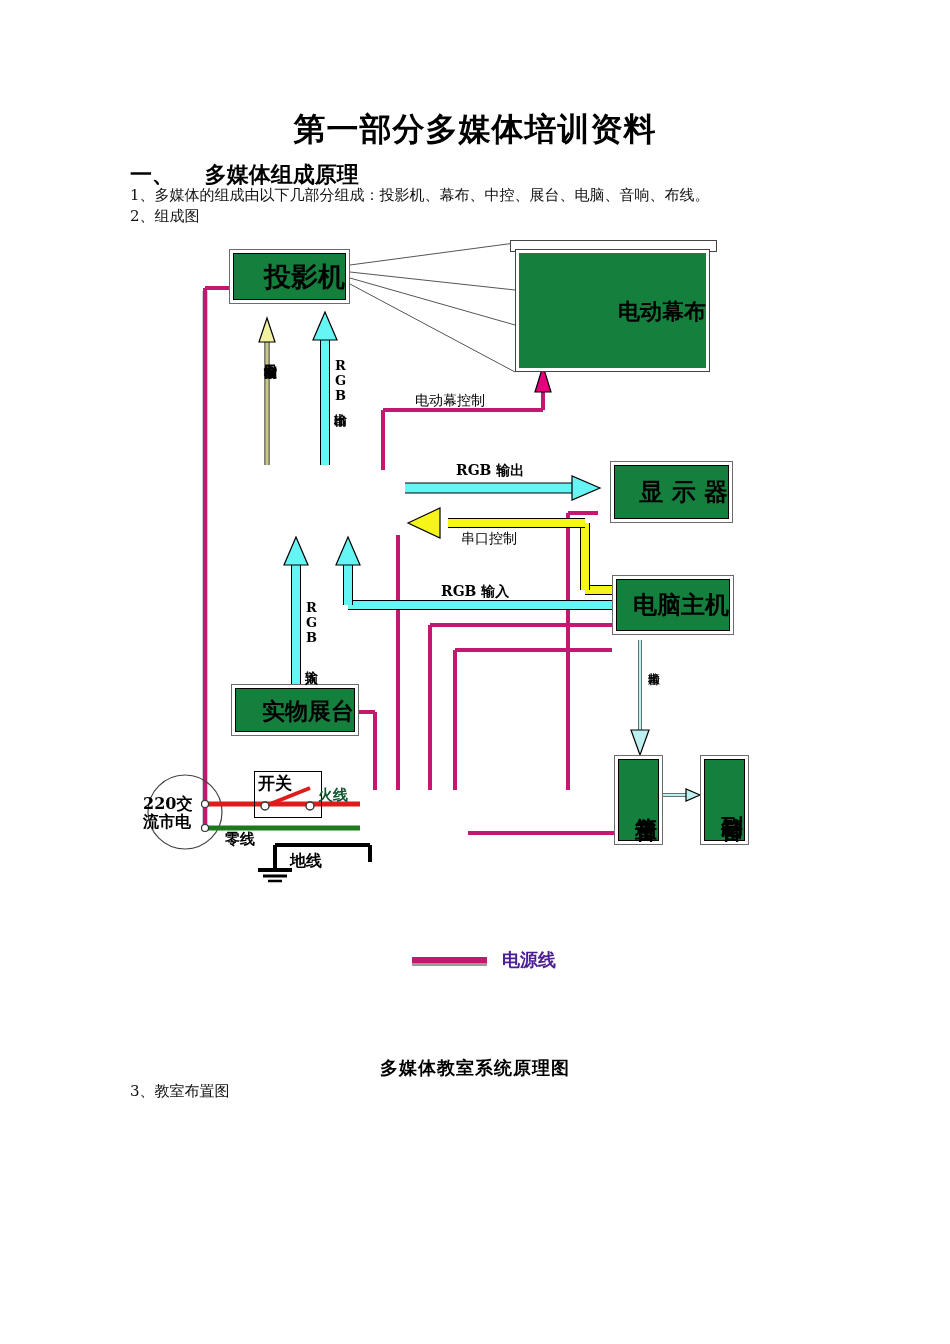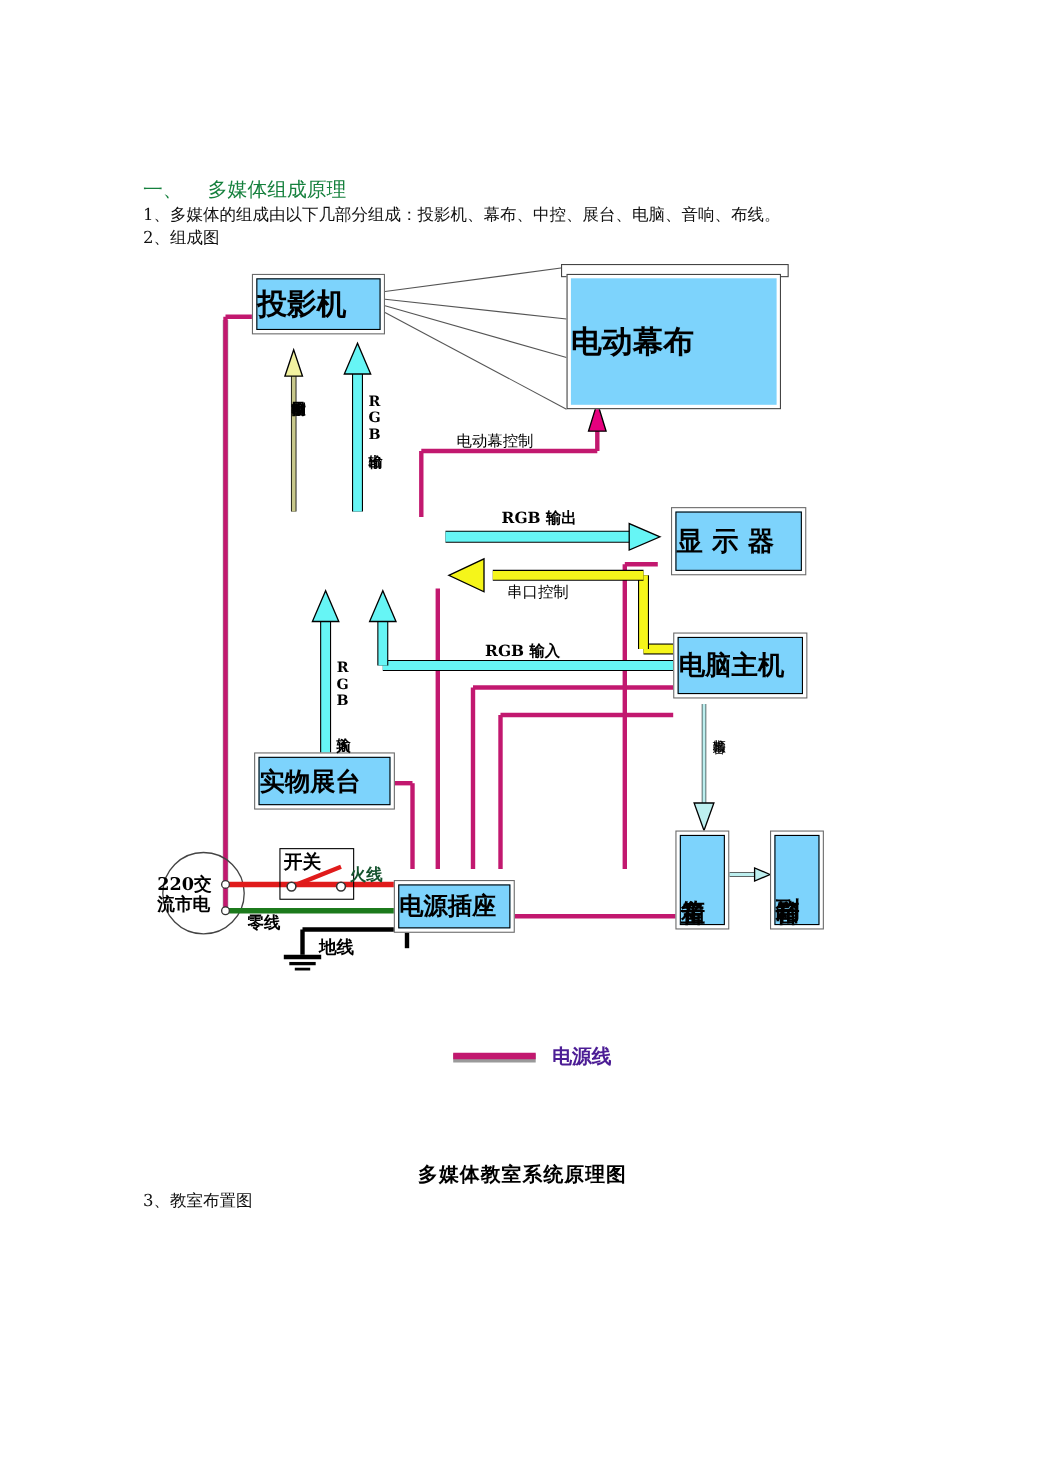--- a/index.html
+++ b/index.html
@@ -18,21 +18,21 @@
     text-align:center;
     font-family:"DejaVu Serif","Liberation Serif",serif;
     font-weight:bold;
     font-size:32px;
     letter-spacing:1px;
     color:#000;
   }
   .h1-line{
     position:absolute;left:130px;top:160px;
     font-family:"DejaVu Sans","Liberation Sans",sans-serif;
-    font-weight:normal;font-size:18px;color:#15803d;
+    font-weight:bold;font-size:22px;color:#000000;
     white-space:pre;
   }
   .p-line{
     position:absolute;left:130px;
     font-family:"DejaVu Serif","Liberation Serif",serif;
     font-size:15px;color:#111;white-space:pre;
   }
   .p1{top:186px;}
   .p2{top:207px;}
   .p3{top:1082px;}
@@ -53,23 +53,23 @@
     position:absolute;
     background:#fff;
     border:1px solid #6b6b6b;
     box-sizing:border-box;
     display:flex;align-items:center;justify-content:center;
     z-index:6;
   }
   .nodebox .inner{
     position:absolute;left:3px;top:3px;right:3px;bottom:3px;
     border:1px solid #000;
-    display:flex;align-items:center;justify-content:flex-start;
+    display:flex;align-items:center;justify-content:flex-end;
     box-sizing:border-box;
-    background:#7dd3fc;
+    background:#15803d;
   }
   .nodebox .lbl{
     font-family:"DejaVu Serif","Liberation Serif",serif;
     font-weight:bold;
     color:#000;
     line-height:1;
     white-space:pre;
   }
   .vert .lbl{
     writing-mode:vertical-rl;
@@ -97,20 +97,21 @@
     font-weight:bold;font-size:18px;color:#4c1d95;
     white-space:pre;
     z-index:8;
   }
 </style>
 </head>
 <body>
 
 <div class="page">
 
+  <div class="doc-title">第一部分多媒体培训资料</div>
   <div class="h1-line">一、    多媒体组成原理</div>
   <div class="p-line p1">1、多媒体的组成由以下几部分组成：投影机、幕布、中控、展台、电脑、音响、布线。</div>
   <div class="p-line p2">2、组成图</div>
   <div class="fig-caption">多媒体教室系统原理图</div>
   <div class="p-line p3">3、教室布置图</div>
 
   <div class="diagram">
 
     <svg width="950" height="1344">
       <defs>
@@ -245,21 +246,21 @@
     </svg>
 
     <div class="nodebox" style="left:229px;top:249px;width:121px;height:55px;">
       <div class="inner">
           <span class="lbl" style="font-size:27px;">投影机</span>
         </div>
     </div>
 
     <div class="nodebox" style="left:515px;top:249px;width:195px;height:123px;border:1px solid #444;">
       <div class="inner" style="border:none;">
-          <span class="lbl" style="font-size:28px;">电动幕布</span>
+          <span class="lbl" style="font-size:22px;">电动幕布</span>
         </div>
     </div>
     <div style="position:absolute;left:510px;top:240px;width:205px;height:10px;border:1px solid #444;background:#fff;z-index:5;"></div>
 
 
     <div class="nodebox" style="left:610px;top:461px;width:123px;height:62px;">
       <div class="inner">
           <span class="lbl" style="font-size:24px;">显 示 器</span>
         </div>
     </div>
@@ -281,25 +282,20 @@
           <span class="lbl" style="font-size:22px;">主音箱</span>
         </div>
     </div>
 
     <div class="nodebox vert" style="left:700px;top:755px;width:49px;height:90px;">
       <div class="inner">
           <span class="lbl" style="font-size:22px;">副音箱</span>
         </div>
     </div>
 
-    <div class="nodebox" style="left:358px;top:800px;width:110px;height:48px;">
-      <div class="inner">
-          <span class="lbl" style="font-size:22px;">电源插座</span>
-        </div>
-    </div>
 
     <div style="position:absolute;left:254px;top:771px;width:66px;height:45px;border:1px solid #000;background:transparent;z-index:4;"></div>
     <div class="wlabel bold" style="left:258px;top:772px;font-size:17px;">开关</div>
 
     <div class="wlabel bold" style="left:143px;top:795px;font-size:16px;line-height:1.15;">220交
 流市电</div>
 
     <div class="wlabel v" style="left:261px;top:355px;font-size:13px;font-weight:bold;">串口控制输出</div>
 
     <div class="wlabel v" style="left:331px;top:358px;font-size:13px;font-weight:bold;">RGB输出</div>

